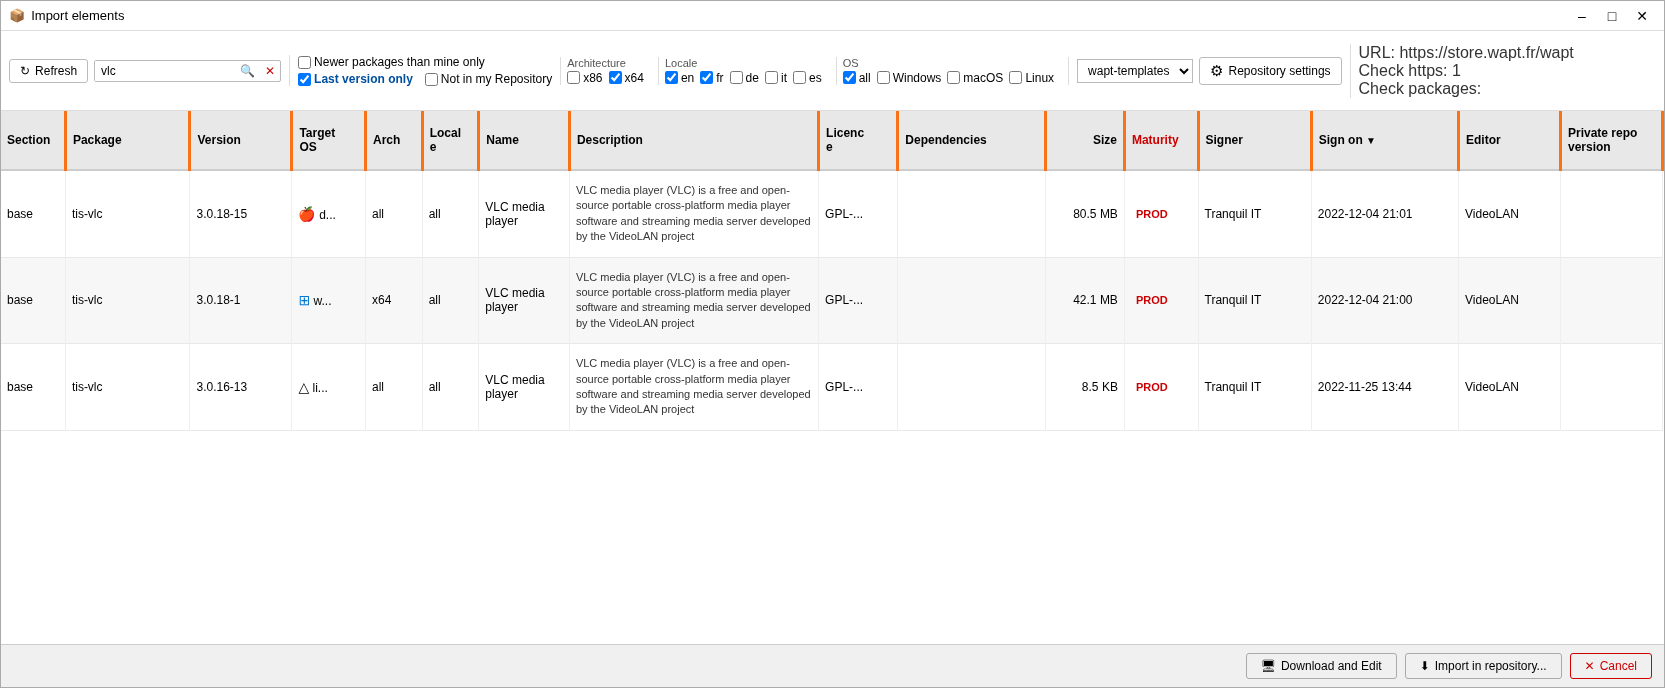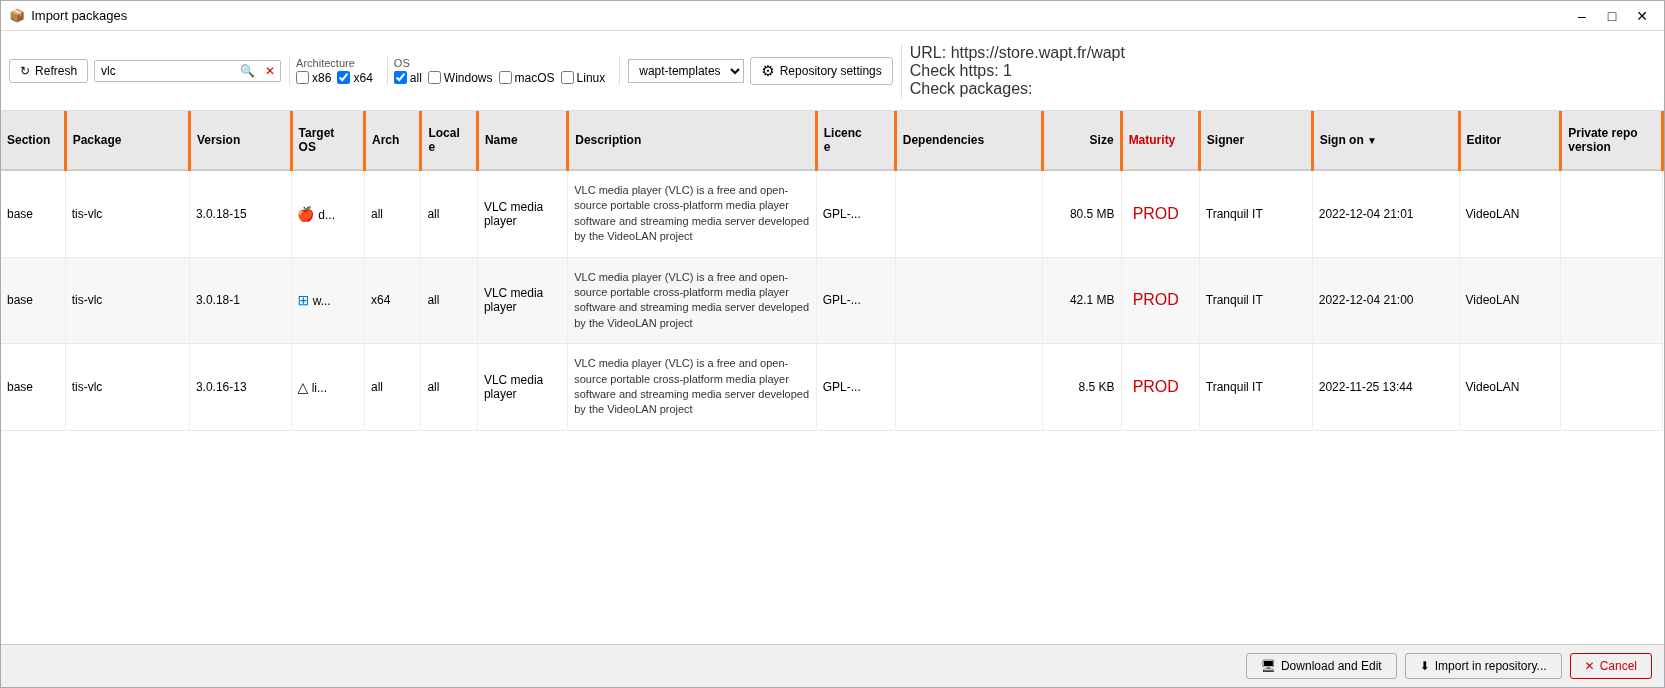--- a/index.html
+++ b/index.html
@@ -57,39 +57,39 @@
     .col-description { width: 220px; }
     .col-licence { width: 70px; }
     .col-dependencies { width: 130px; }
     .col-size { width: 70px; text-align: right; }
     .col-maturity { width: 65px; }
     .col-signer { width: 100px; }
     .col-signon { width: 130px; }
     .col-editor { width: 90px; }
     .col-private { width: 90px; }
 
-    .maturity-badge { display: inline-block; padding: 1px 5px; font-size: 16px; font-weight: 400; color: #333; }
+    .maturity-badge { display: inline-block; padding: 1px 5px; font-size: 11px; font-weight: 700; color: #333; }
 
     .desc-text { font-size: 11px; color: #333; line-height: 1.4; }
 
     .status-bar { background: #f0f0f0; border-top: 1px solid #ccc; display: flex; align-items: center; justify-content: flex-end; padding: 4px 12px; font-size: 12px; color: #333; }
 
     .footer { background: #f0f0f0; border-top: 1px solid #ccc; display: flex; align-items: center; justify-content: flex-end; padding: 8px 12px; gap: 8px; }
     .footer-btn { display: flex; align-items: center; gap: 5px; padding: 5px 14px; border: 1px solid #aaa; background: #f0f0f0; cursor: pointer; border-radius: 3px; font-size: 12px; }
     .footer-btn.cancel { color: #c00; border-color: #c00; }
   </style>
 </head>
 <body>
 
 <div class="window">
 
   <div class="title-bar">
     <div class="title-bar-left">
       <span>📦</span>
-      <span>Import packages</span>
+      <span>Import elements</span>
     </div>
     <div class="title-bar-right">
       <button class="title-btn">‒</button>
       <button class="title-btn">□</button>
       <button class="title-btn close">✕</button>
     </div>
   </div>
 
   <div class="toolbar">
 
@@ -98,35 +98,78 @@
         <span>↻</span>
         <span>Refresh</span>
       </button>
       <div class="search-box">
         <input class="search-input" type="text" value="vlc" style="">
         <button class="search-icon-btn">🔍</button>
         <button class="search-clear-btn">✕</button>
       </div>
     </div>
 
+    <div class="filter-group">
+      <div class="filter-row">
+        <label class="checkbox-item">
+          <input type="checkbox" style="">
+          <span>Newer packages than mine only</span>
+        </label>
+      </div>
+      <div class="filter-row">
+        <label class="checkbox-item">
+          <input type="checkbox" checked="" style="">
+          <span style="color:#0050a0;font-weight:600;">Last version only</span>
+        </label>
+        <label class="checkbox-item" style="margin-left:8px;">
+          <input type="checkbox" style="">
+          <span>Not in my Repository</span>
+        </label>
+      </div>
+    </div>
 
     <div class="arch-group">
       <div class="group-title">Architecture</div>
       <div class="group-items">
         <label class="checkbox-item">
           <input type="checkbox" style="">
           <span>x86</span>
         </label>
         <label class="checkbox-item">
           <input type="checkbox" checked="" style="">
           <span>x64</span>
         </label>
       </div>
     </div>
 
+    <div class="locale-group">
+      <div class="group-title">Locale</div>
+      <div class="group-items">
+        <label class="checkbox-item">
+          <input type="checkbox" checked="" style="">
+          <span>en</span>
+        </label>
+        <label class="checkbox-item">
+          <input type="checkbox" checked="" style="">
+          <span>fr</span>
+        </label>
+        <label class="checkbox-item">
+          <input type="checkbox" style="">
+          <span>de</span>
+        </label>
+        <label class="checkbox-item">
+          <input type="checkbox" style="">
+          <span>it</span>
+        </label>
+        <label class="checkbox-item">
+          <input type="checkbox" style="">
+          <span>es</span>
+        </label>
+      </div>
+    </div>
 
     <div class="os-group">
       <div class="group-title">OS</div>
       <div class="group-items">
         <label class="checkbox-item">
           <input type="checkbox" checked="" style="">
           <span>all</span>
         </label>
         <label class="checkbox-item">
           <input type="checkbox" style="">

